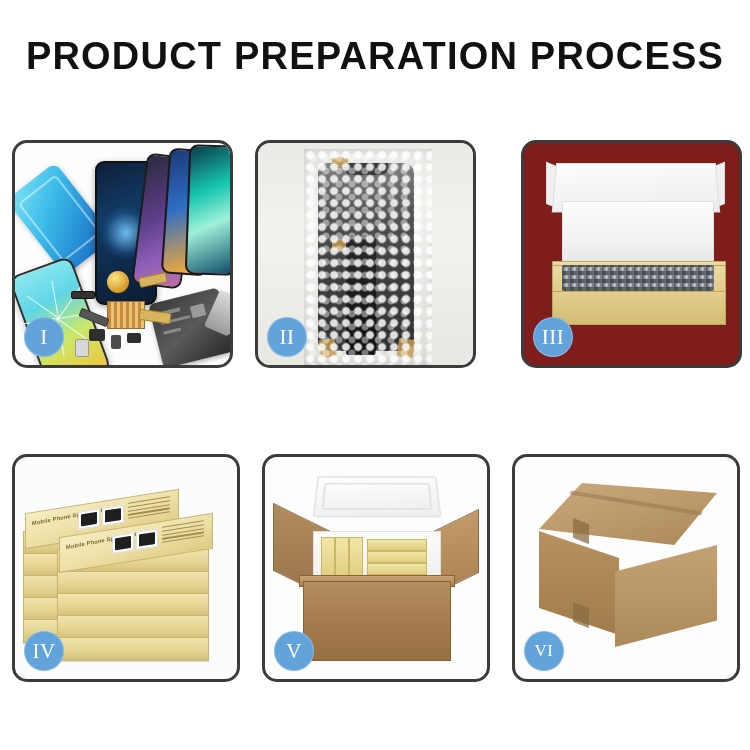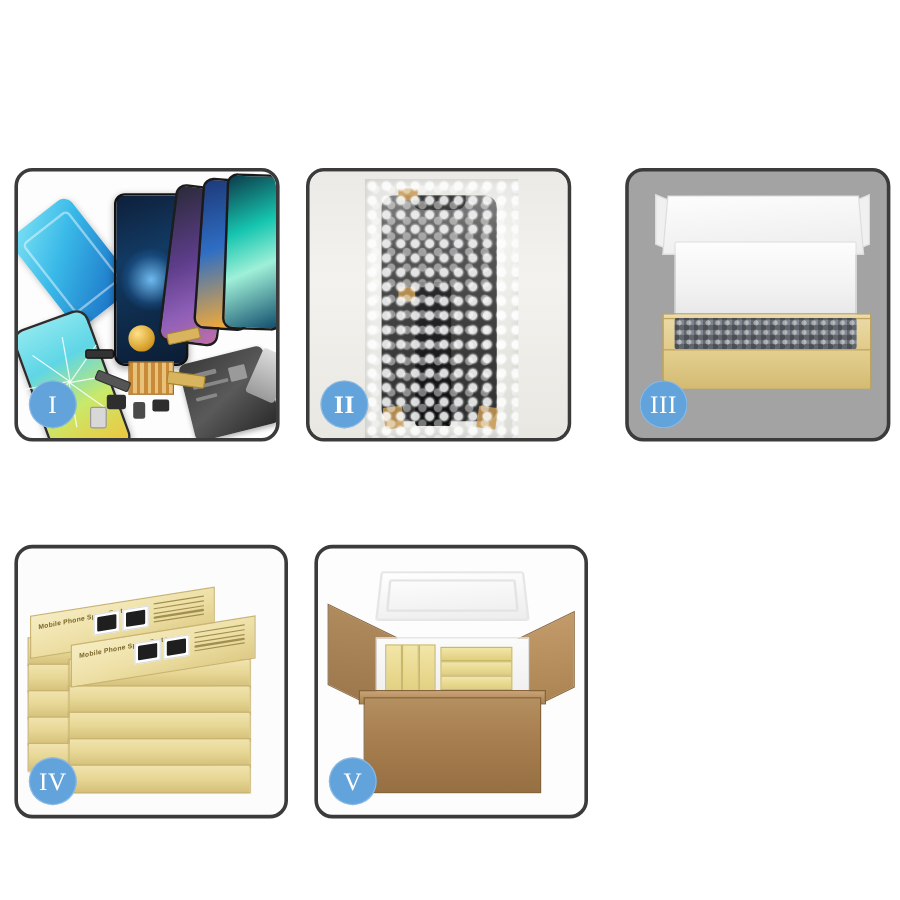--- a/index.html
+++ b/index.html
@@ -85,21 +85,21 @@
   .f4{left:56px;top:148px;width:22px;height:6px;background:#333;border-color:#111;}
   .blk{position:absolute;background:#2e2e2e;border-radius:2px;}
   .b1{left:74px;top:186px;width:16px;height:12px;}
   .b2{left:96px;top:192px;width:10px;height:14px;background:#4a4a4a;}
   .b3{left:112px;top:190px;width:14px;height:10px;}
   .b4{left:60px;top:196px;width:12px;height:16px;background:#d8d8d8;border:1px solid #999;}
   .tool{position:absolute;left:196px;top:150px;width:26px;height:40px;transform:rotate(24deg);
        background:linear-gradient(180deg,#dcdcdc,#9a9a9a);border-radius:3px;}
 
   
-  .p2{background:#f6f6f4;font-weight:bold;}
+  .p2{background:#f6f6f4;}
   .bagbg{position:absolute;inset:0;background:linear-gradient(180deg,#eceae6 0%,#f3f2ee 40%,#e8e7e2 100%);}
   .bag{position:absolute;left:46px;top:6px;width:128px;height:216px;
        background:linear-gradient(170deg,#e2e2de 0%,#f2f2ef 30%,#dcdcd7 100%);
        box-shadow:0 0 8px rgba(0,0,0,.12) inset;}
   .screen{position:absolute;left:60px;top:20px;width:96px;height:188px;border-radius:10px;
        background:linear-gradient(180deg,#6e6e6e 0%,#3a3a3a 25%,#222 55%,#111 100%);
        opacity:.85;}
   .screen:after{content:"";position:absolute;left:26px;top:0;width:44px;height:12px;
        background:#1a1a1a;border-radius:0 0 8px 8px;}
   .strip{position:absolute;left:88px;top:92px;width:30px;height:120px;
@@ -111,21 +111,21 @@
   .bubbles2{position:absolute;left:46px;top:6px;width:128px;height:216px;
        background-image:radial-gradient(circle at 9px 9px, rgba(255,255,255,.55) 3px, rgba(255,255,255,0) 4px);
        background-size:13px 13px;opacity:.8;}
   .tape{position:absolute;background:#c79a52;opacity:.85;border-radius:1px;}
   .t1{left:74px;top:14px;width:16px;height:10px;}
   .t2{left:74px;top:96px;width:14px;height:12px;}
   .t3{left:62px;top:196px;width:16px;height:18px;transform:rotate(-8deg);}
   .t4{left:140px;top:196px;width:16px;height:18px;transform:rotate(8deg);}
 
   
-  .p3{background:#a3a3a3;margin-left:23px;}
+  .p3{background:#7f1d1d;margin-left:23px;}
   .lid{position:absolute;left:30px;top:18px;width:162px;height:50px;
        background:linear-gradient(175deg,#fdfdfd,#ececec);
        border:1px solid #dcdcdc;transform:perspective(300px) rotateX(18deg);}
   .lidside{position:absolute;left:22px;top:22px;width:14px;height:40px;background:#f0f0f0;
        border:1px solid #dcdcdc;transform:skewY(22deg);}
   .lidside.r{left:185px;transform:skewY(-22deg);}
   .foam{position:absolute;left:38px;top:58px;width:150px;height:68px;
        background:linear-gradient(180deg,#fdfdfd 0%,#f1f1f1 60%,#e4e4e4 100%);
        border:1px solid #e2e2e2;border-radius:2px;}
   .boxbody{position:absolute;left:28px;top:122px;width:172px;height:48px;
@@ -201,20 +201,21 @@
   .tapebit{position:absolute;background:rgba(140,108,68,.75);border-radius:1px;}
   .tb1{left:58px;top:64px;width:16px;height:20px;transform:skewY(22deg);}
   .tb2{left:58px;top:148px;width:16px;height:20px;transform:skewY(22deg);}
 </style>
 </head>
 <body>
 
 <div class="page">
 
   <div class="header">
+    <div class="title">PRODUCT PREPARATION PROCESS</div>
   </div>
 
   <div class="grid">
 
     <div class="row">
 
       <div class="panel p1">
         <div class="panel-inner">
           <div class="ph ph1"></div>
           <div class="ph ph2">
@@ -356,16 +357,29 @@
           <div class="ybox flat" style="left:102px;top:82px;"></div>
           <div class="ybox flat" style="left:102px;top:94px;"></div>
           <div class="ybox flat" style="left:102px;top:106px;"></div>
           <div class="cartonTopEdge"></div>
           <div class="cartonBody"></div>
           <div class="foamLid"></div>
         </div>
         <div class="badge">V</div>
       </div>
 
+      <div class="panel p6">
+        <div class="panel-inner">
+          <div class="c-top"></div>
+          <div class="c-left"></div>
+          <div class="c-right"></div>
+          <div class="seam">
+              <i></i>
+            </div>
+          <div class="tapebit tb1"></div>
+          <div class="tapebit tb2"></div>
+        </div>
+        <div class="badge small">VI</div>
+      </div>
 
     </div>
   </div>
 </div>
 
 </body></html>

